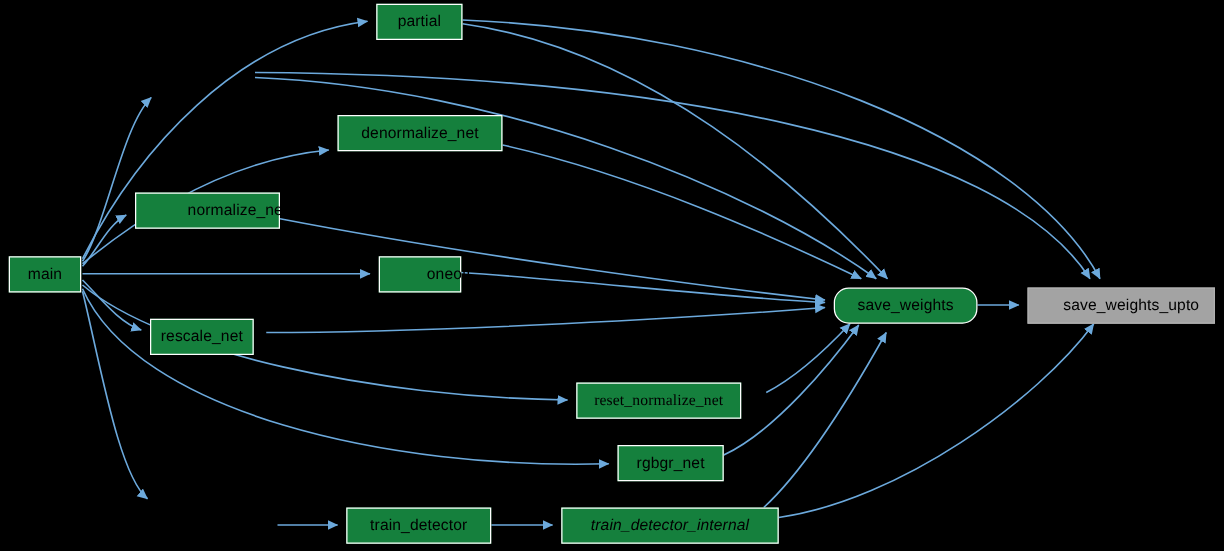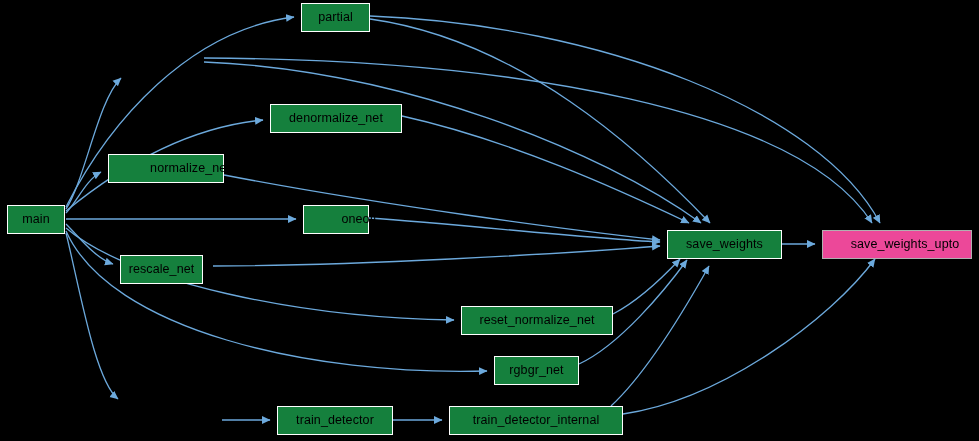--- a/index.html
+++ b/index.html
@@ -30,21 +30,21 @@
     color: #000000;
     font-size: 12.5px;
     line-height: 1;
     display: flex;
     align-items: center;
     justify-content: center;
     white-space: nowrap;
     letter-spacing: 0.1px;
   }
   .node.current {
-    background: #ec4899;
+    background: #a3a3a3;
     border-color: #b0b0b0;
     color: #000000;
     padding-left: 16px;
   }
 </style>
 </head>
 <body>
 
 <div id="canvas">
   <svg id="edges" viewBox="0 0 979 441" xmlns="http://www.w3.org/2000/svg">
@@ -79,23 +79,23 @@
       <path d="M 611,406 C 650,370 690,300 709,266"></path>
 
       <path d="M 782,244 L 815,244"></path>
       <path d="M 370,16 C 600,25 820,110 880,223"></path>
       <path d="M 204,58 C 520,60 800,110 872,223"></path>
       <path d="M 623,414 C 720,400 830,320 875,259"></path>
     </g>
   </svg>
 <div class="node" style="left: 7px; top: 205px; width: 58px; height: 29px;">main</div>
     <div class="node" style="left: 301px; top: 3px; width: 69px; height: 29px;">partial</div>
-    <div class="node" style="left: 270px; top: 104px; width: 132px; height: 29px;">denormalize_net</div>
+    <div class="node" style="left: 270px; top: 92px; width: 132px; height: 29px;">denormalize_net</div>
     <div class="node" style="left: 108px; top: 154px; width: 116px; height: 29px; padding-left: 48px;">normalize_net</div>
     <div class="node" style="left: 303px; top: 205px; width: 66px; height: 29px; padding-left: 46px;">oneoff</div>
     <div class="node" style="left: 120px; top: 255px; width: 83px; height: 29px;">rescale_net</div>
-    <div class="node" style="left: 461px; top: 306px; width: 152px; height: 29px;">reset_normalize_net</div>
+    <div class="node" style="left: 461px; top: 306px; width: 132px; height: 29px; font-family: Liberation Serif, serif;">reset_normalize_net</div>
     <div class="node" style="left: 494px; top: 356px; width: 85px; height: 29px;">rgbgr_net</div>
     <div class="node" style="left: 277px; top: 406px; width: 116px; height: 29px;">train_detector</div>
-    <div class="node" style="left: 449px; top: 406px; width: 174px; height: 29px;">train_detector_internal</div>
-    <div class="node" style="left: 667px; top: 230px; width: 115px; height: 29px;">save_weights</div>
+    <div class="node" style="left: 449px; top: 406px; width: 174px; height: 29px; font-style: italic;">train_detector_internal</div>
+    <div class="node" style="left: 667px; top: 230px; width: 115px; height: 29px; border-radius: 12px;">save_weights</div>
     <div class="node current" style="left: 822px; top: 230px; width: 150px; height: 29px;">save_weights_upto</div>
   </div>
 
 </body></html>

